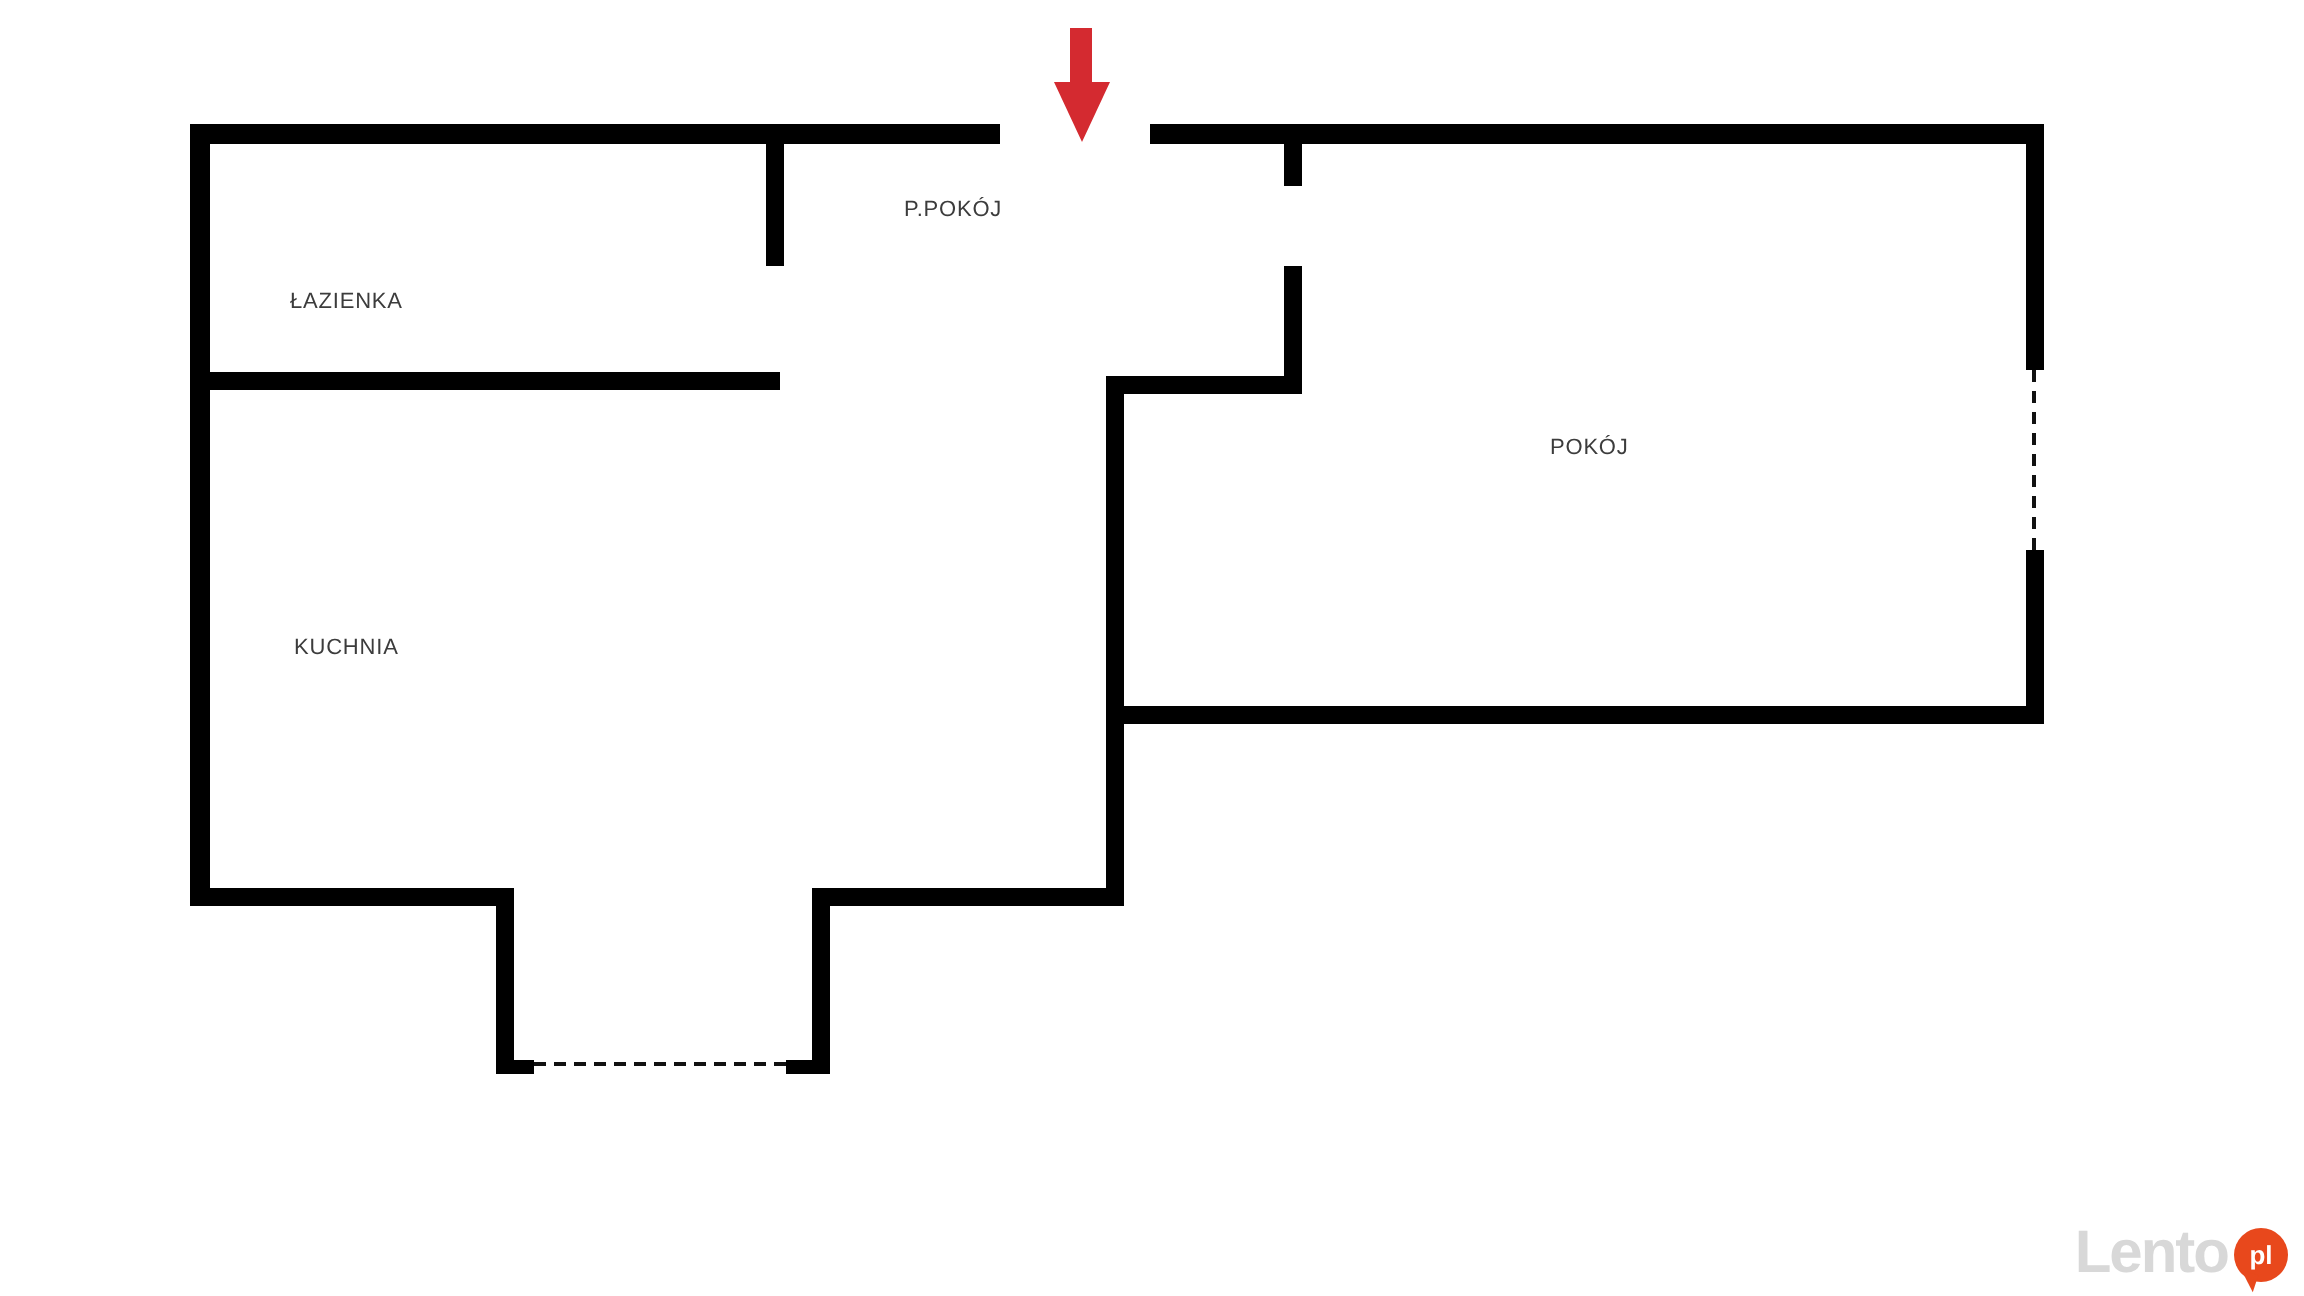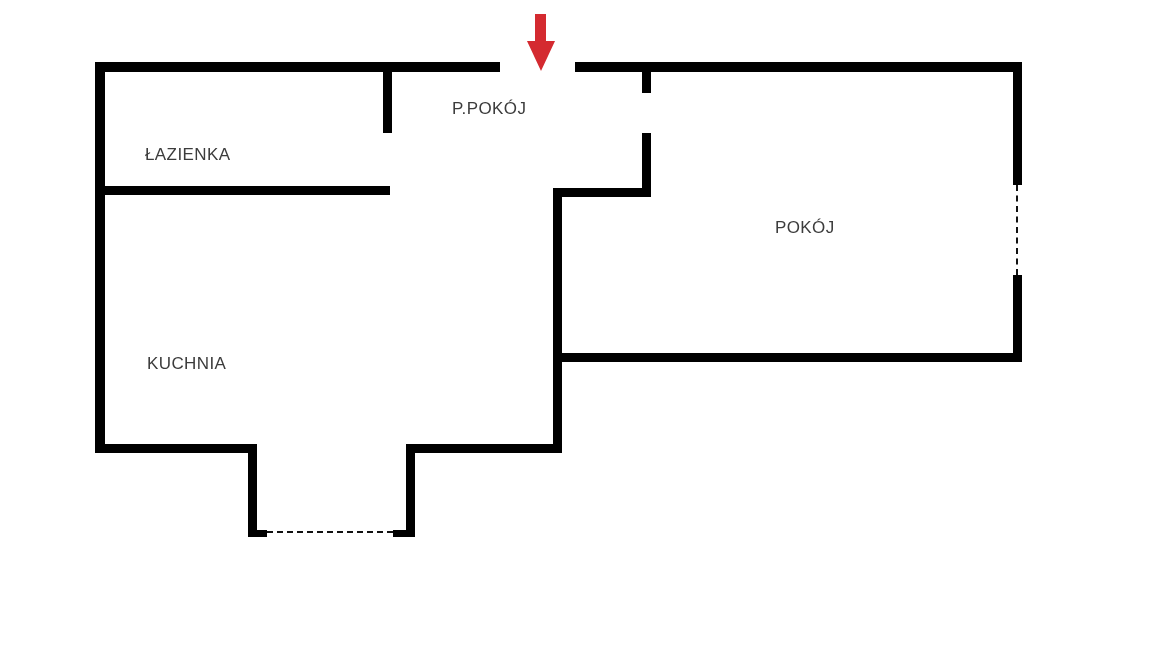--- a/index.html
+++ b/index.html
@@ -25,21 +25,21 @@
     border-left: 2px dashed #111111;
   }
   .dashed-h {
     position: absolute;
     height: 0;
     border-top: 2px dashed #111111;
   }
   .room-label {
     position: absolute;
     color: #3c3c3c;
-    font-size: 17px;
+    font-size: 11px;
     letter-spacing: 0.4px;
     white-space: nowrap;
   }
   
   .arrow-shaft {
     position: absolute;
     left: 535px;
     top: 14px;
     width: 11px;
     height: 28px;
@@ -122,17 +122,24 @@
   <div class="dashed-v" style="left:1016px; top:185px; height:90px;"></div>
   <div class="dashed-h" style="left:267px; top:531px; width:126px;"></div>
 
   <div>
     <div class="arrow-shaft"></div>
     <div class="arrow-head"></div>
   </div>
 
   <span class="room-label" style="left:145px; top:117px;margin-top:28px;">ŁAZIENKA</span>
   <span class="room-label" style="left:452px; top:99px;">P.POKÓJ</span>
-  <span class="room-label" style="left:147px; top:318px;margin-top:36px;">KUCHNIA</span>
+  <span class="room-label" style="left:147px; top:318px;">KUCHNIA</span>
   <span class="room-label" style="left:775px; top:218px;text-align:center;">POKÓJ</span>
 
+  <div class="watermark">
+    <span class="wordmark">Lento</span>
+    <span class="pl-bubble">
+      <span class="pl-tail"></span>
+      <span>pl</span>
+    </span>
+  </div>
 
 </div>
 
 </body></html>

